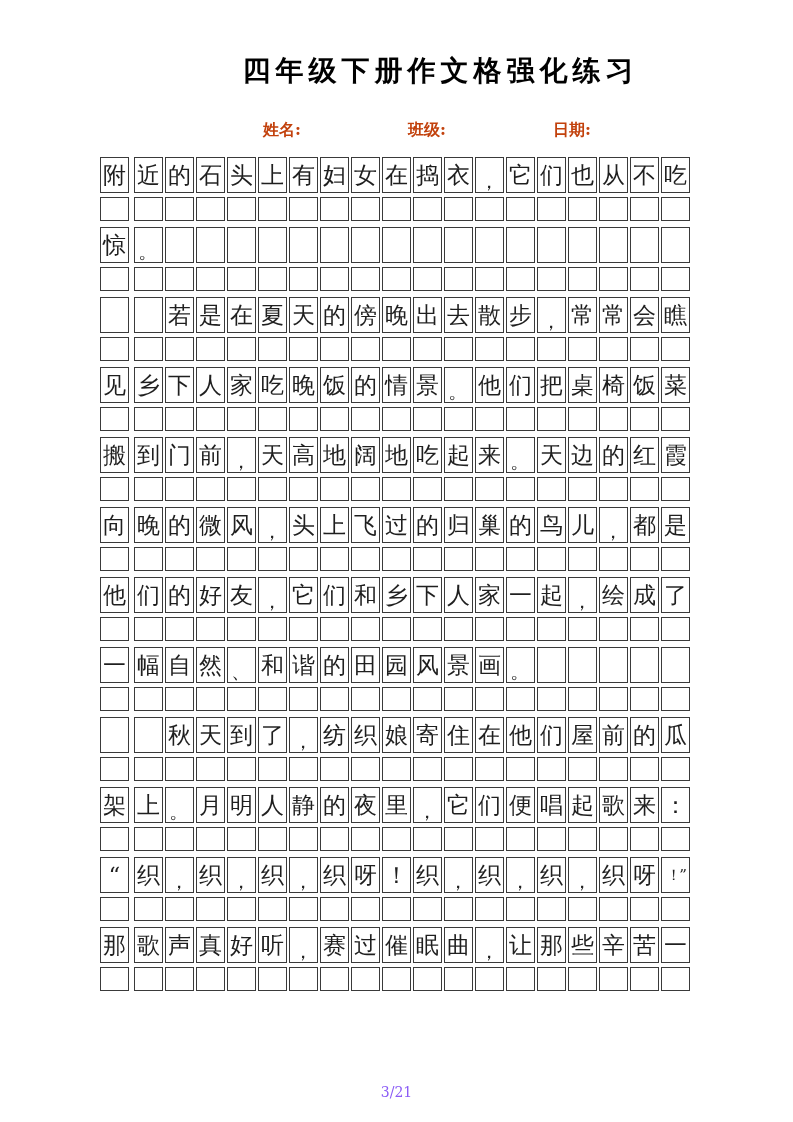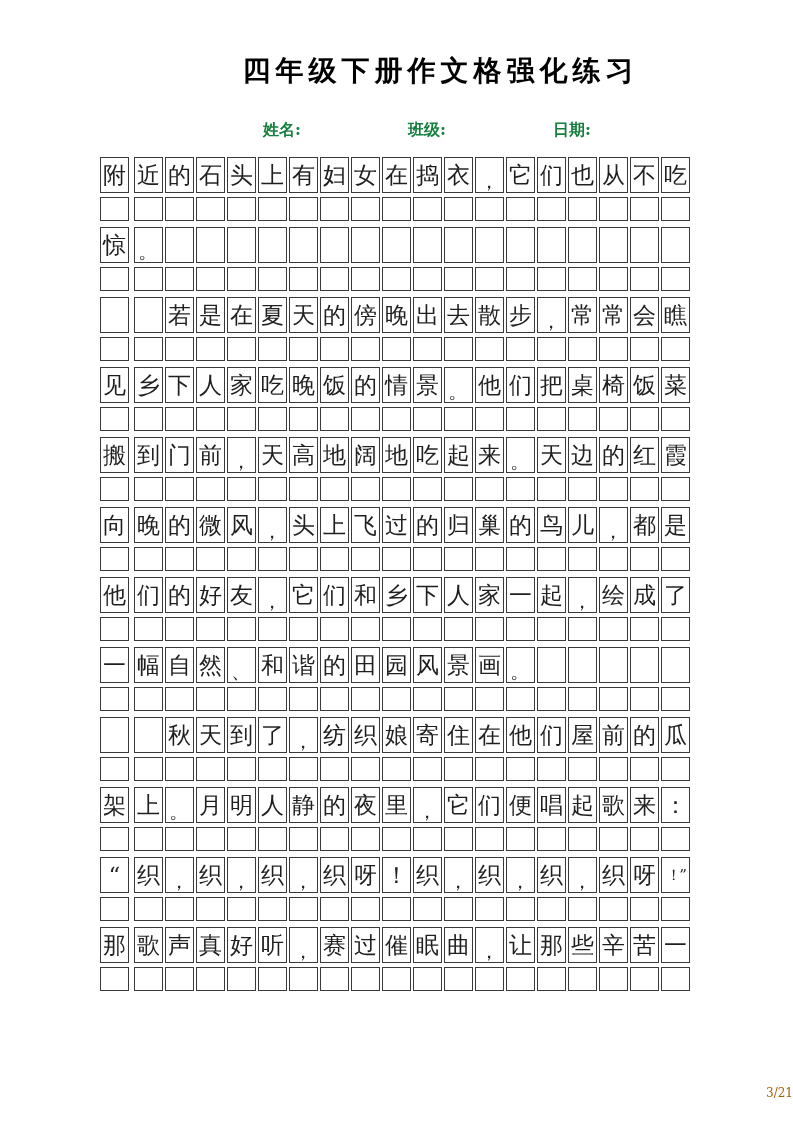--- a/index.html
+++ b/index.html
@@ -16,21 +16,21 @@
     text-align:center;
     font-size:28px; font-weight:bold;
     letter-spacing:5px;
     color:#000;
     margin-left:44px;
   }
   .meta {
     position:absolute; top:120px; left:263px;
     display:flex;
     font-size:16px; font-weight:bold;
-    color:#15803d;
+    color:#c2410c;
   }
   .meta span { width:145px; }
   .grid {
     position:absolute; top:157px; left:100px;
   }
   .grid-row { display:flex; }
   .text-row  { margin-bottom:4px; }
   .blank-row { margin-bottom:6px; }
   .cell {
     box-sizing:border-box;
@@ -56,23 +56,23 @@
     width:auto; height:auto;
     line-height:1; font-size:20px;
     text-align:left;
   }
   .glyph.multi {
     font-size:15px;
     letter-spacing:-2px;
   }
   .footer {
     position:absolute; bottom:22px; left:0; width:100%;
-    text-align:right;
-    font-size:12px;
-    color:#a16207;
+    text-align:center;
+    font-size:14px;
+    color:#8b5cf6;
   }
 </style>
 </head>
 <body>
 
 <div class="page">
 
   <div class="title">四年级下册作文格强化练习</div>
 
   <div class="meta">

